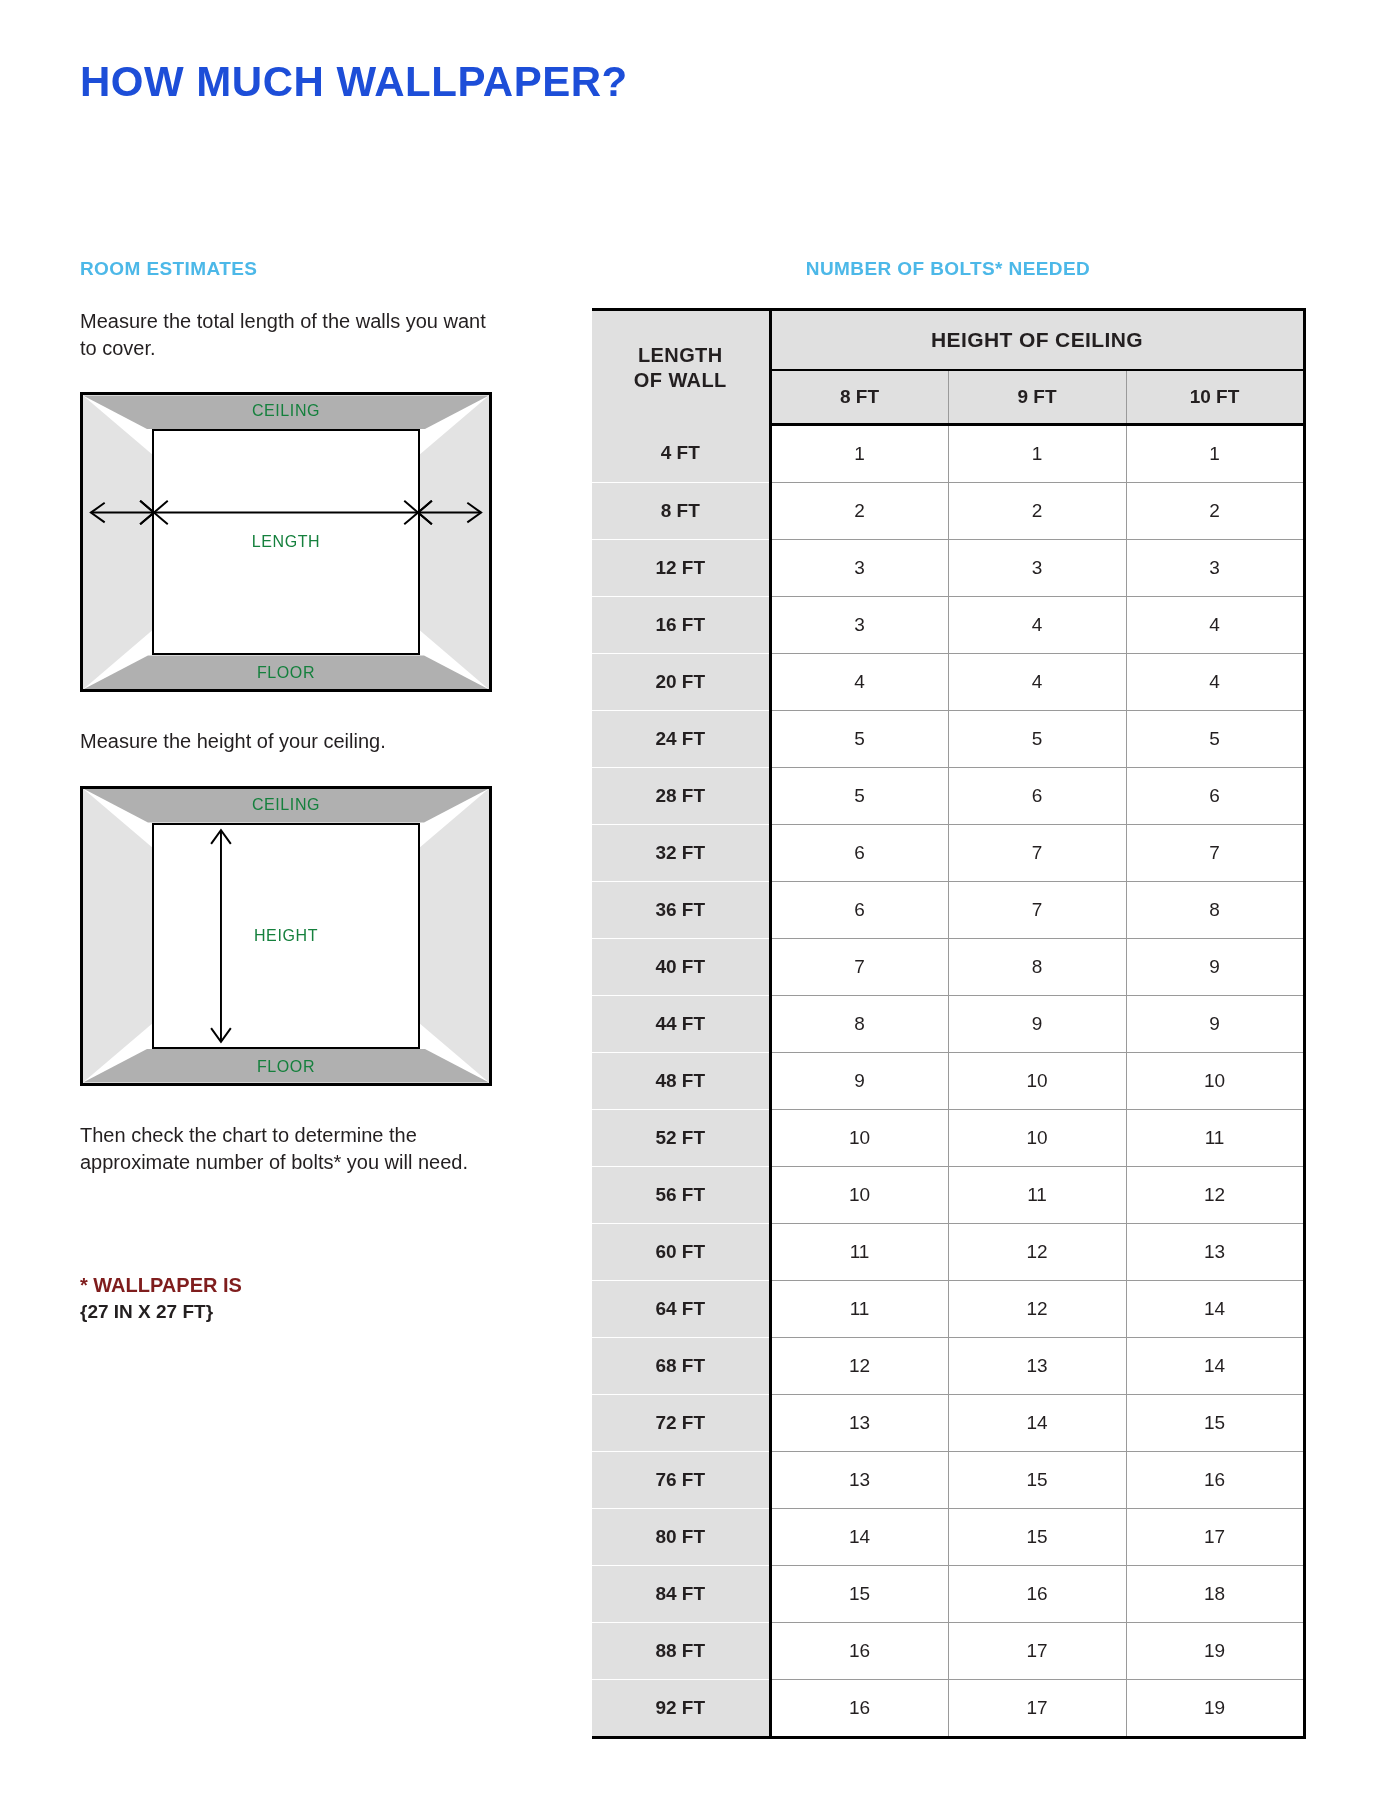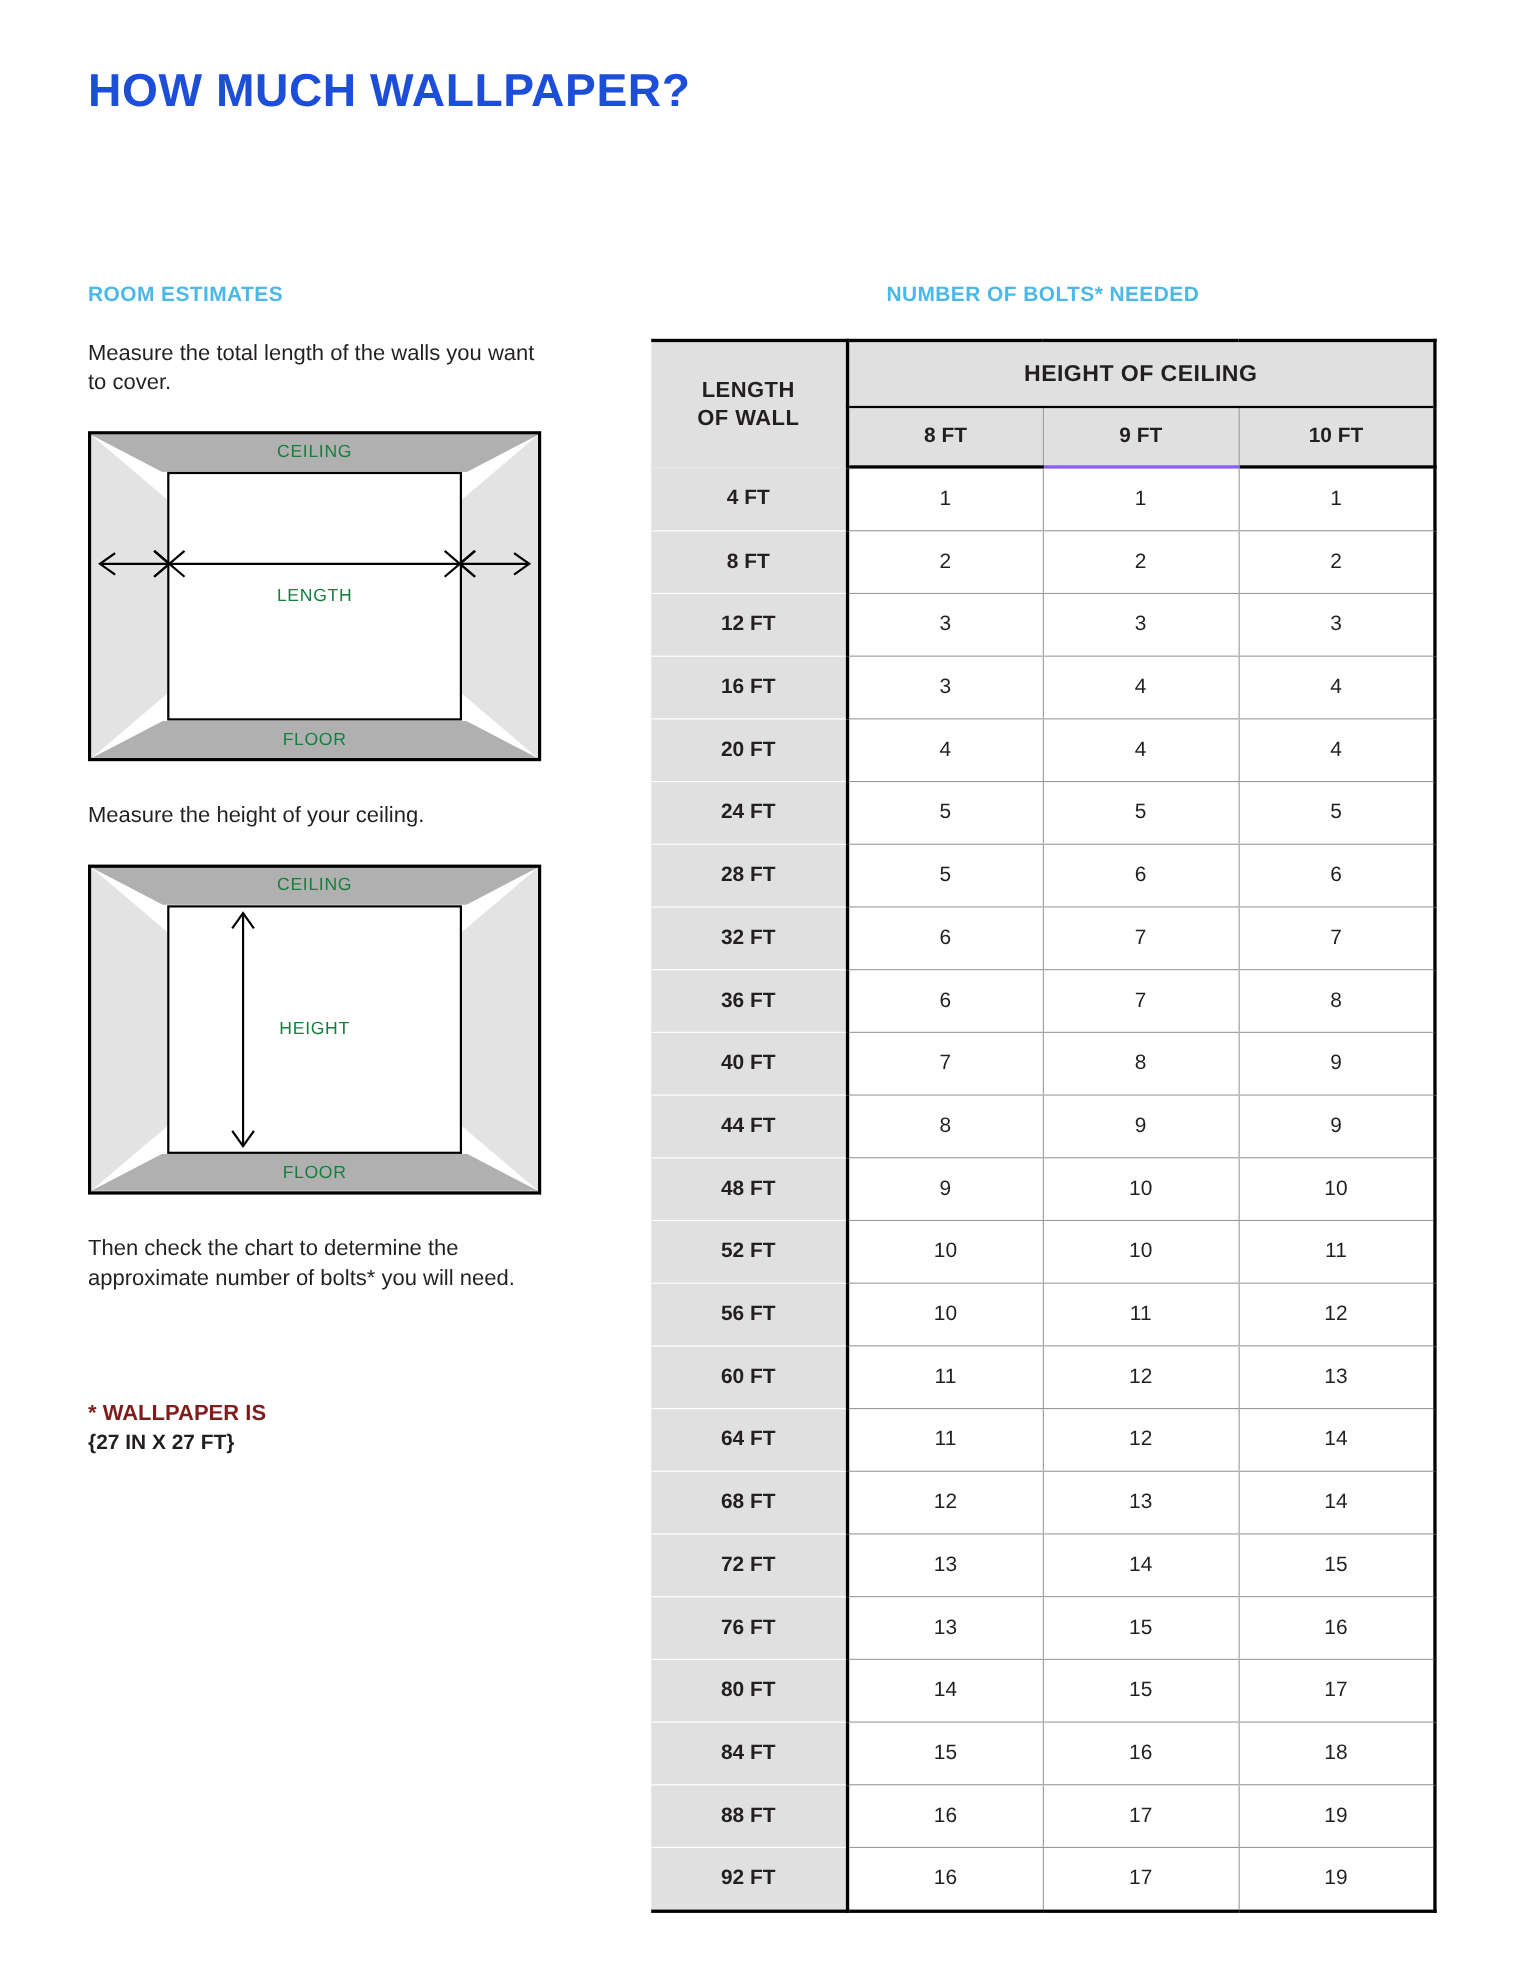--- a/index.html
+++ b/index.html
@@ -285,21 +285,21 @@
       <thead>
         <tr class="top-rule">
           <th class="hdr-lengthwall" rowspan="2" style="border-top:3px solid #000;">
             <div>LENGTH</div>
             <div>OF WALL</div>
           </th>
           <th class="hdr-group" colspan="3" style="border-top:3px solid #000; border-right:3px solid #000;">HEIGHT OF CEILING</th>
         </tr>
         <tr>
           <th class="hdr-sub" style="border-bottom:3px solid #000;">8 FT</th>
-          <th class="hdr-sub divider" style="border-bottom:3px solid #8b5cf6;">9 FT</th>
+          <th class="hdr-sub divider" style="border-bottom:3px solid #000000;">9 FT</th>
           <th class="hdr-sub divider" style="border-bottom:3px solid #000; border-right:3px solid #000;">10 FT</th>
         </tr>
       </thead>
       <tbody id="tbody">
           <tr>
             <th class="row-label">4 FT</th>
             <td class="val">1</td>
             <td class="val divider">1</td>
             <td class="val divider" style="border-right: 3px solid rgb(0, 0, 0);">1</td>
           </tr>

